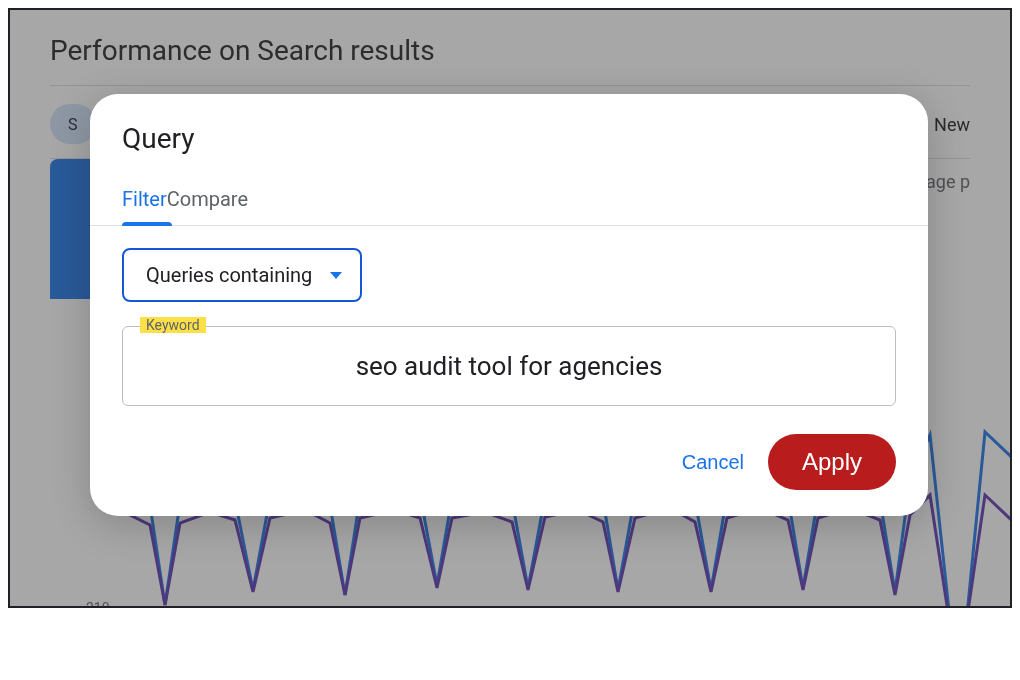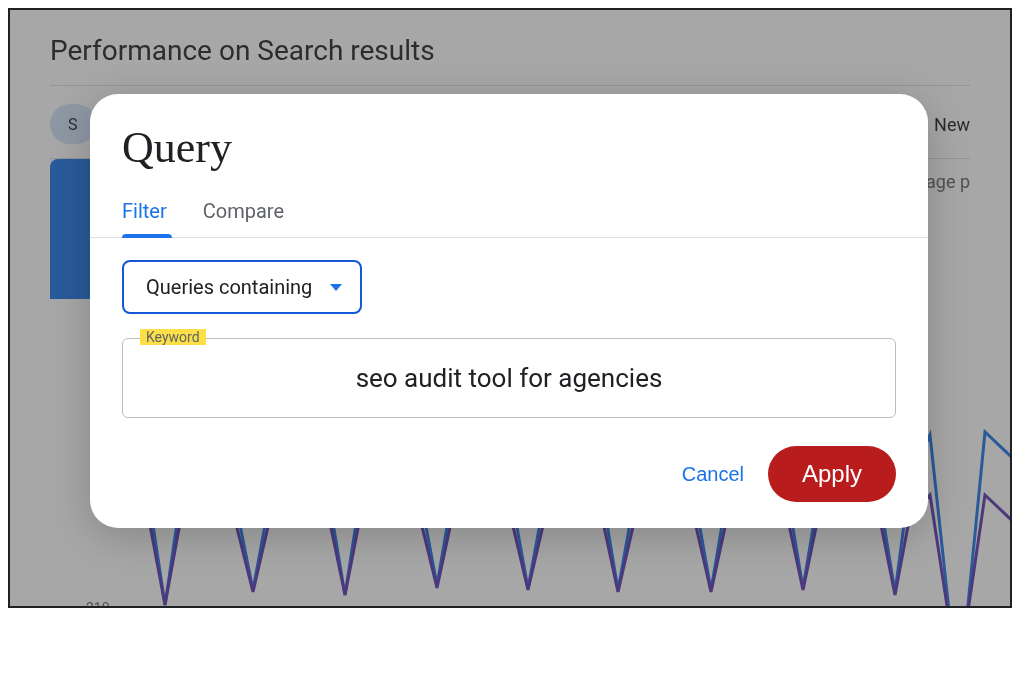--- a/index.html
+++ b/index.html
@@ -16,22 +16,22 @@
     .metrics-row { display: flex; border-top: 1px solid #dadce0; }
     .metric-card { width: 180px; height: 140px; border-radius: 8px 8px 0 0; position: relative; }
     .metric-card.blue { background: #1a73e8; margin-right: 8px; }
     .metric-right { margin-left: auto; padding: 12px 0; color: #5f6368; font-size: 18px; }
     .chart-area { position: absolute; left: 0; right: 0; bottom: 0; top: 360px; }
     .ytick { position: absolute; left: 76px; font-size: 14px; color: #5f6368; }
     .ytick.t250 { top: 230px; }
     .chart-svg { position: absolute; left: 110px; right: 0; top: 0; bottom: 0; }
     .overlay { position: absolute; inset: 0; background: rgba(60,60,60,0.45); }
     .dialog { position: absolute; left: 80px; top: 84px; width: 838px; background: #fff; border-radius: 28px; box-shadow: 0 8px 40px rgba(0,0,0,0.2); padding: 28px 0 26px 0; overflow: hidden; }
-    .dialog-title { font-size: 44px; font-weight: 400; color: #202124; padding: 0 32px; margin-bottom: 20px; font-family: Liberation Serif, serif; }
-    .tabs { display: flex; gap: 36px; padding: 0 32px; border-bottom: 1px solid #e0e0e0; }
+    .dialog-title { font-size: 28px; font-weight: 400; color: #202124; padding: 0 32px; margin-bottom: 26px; }
+    .tabs { display: flex; padding: 0 32px; border-bottom: 1px solid #e0e0e0; }
     .tab { position: relative; padding: 6px 0 14px 0; font-size: 20px; color: #5f6368; cursor: pointer; }
     .tab.active { color: #1a73e8; }
     .tab.active::after { content: ""; position: absolute; left: 0; right: -4px; bottom: -1px; height: 4px; background: #1a73e8; border-radius: 4px 4px 0 0; width: 50px; }
     .dialog-body { padding: 22px 32px 0 32px; }
     .select-box { display: inline-flex; align-items: center; height: 54px; padding: 0 18px 0 22px; border: 2px solid #1558d6; border-radius: 8px; font-size: 20px; color: #202124; gap: 18px; cursor: pointer; justify-content: center; }
     .caret { width: 0; height: 0; border-left: 6px solid transparent; border-right: 6px solid transparent; border-top: 7px solid #1a73e8; }
     .field-wrap { position: relative; margin-top: 24px; }
     .field-label { position: absolute; top: -9px; left: 18px; background: #fde047; padding: 0 6px; font-size: 14px; color: #5f6368; }
     .keyword-input { width: 100%; height: 80px; border: 1px solid #bdbdbd; border-radius: 6px; padding: 0 22px; font-size: 26px; color: #202124; font-family: inherit; outline: none; text-align: center; }
     .actions { display: flex; justify-content: flex-end; align-items: center; gap: 16px; padding: 28px 32px 0 32px; }

